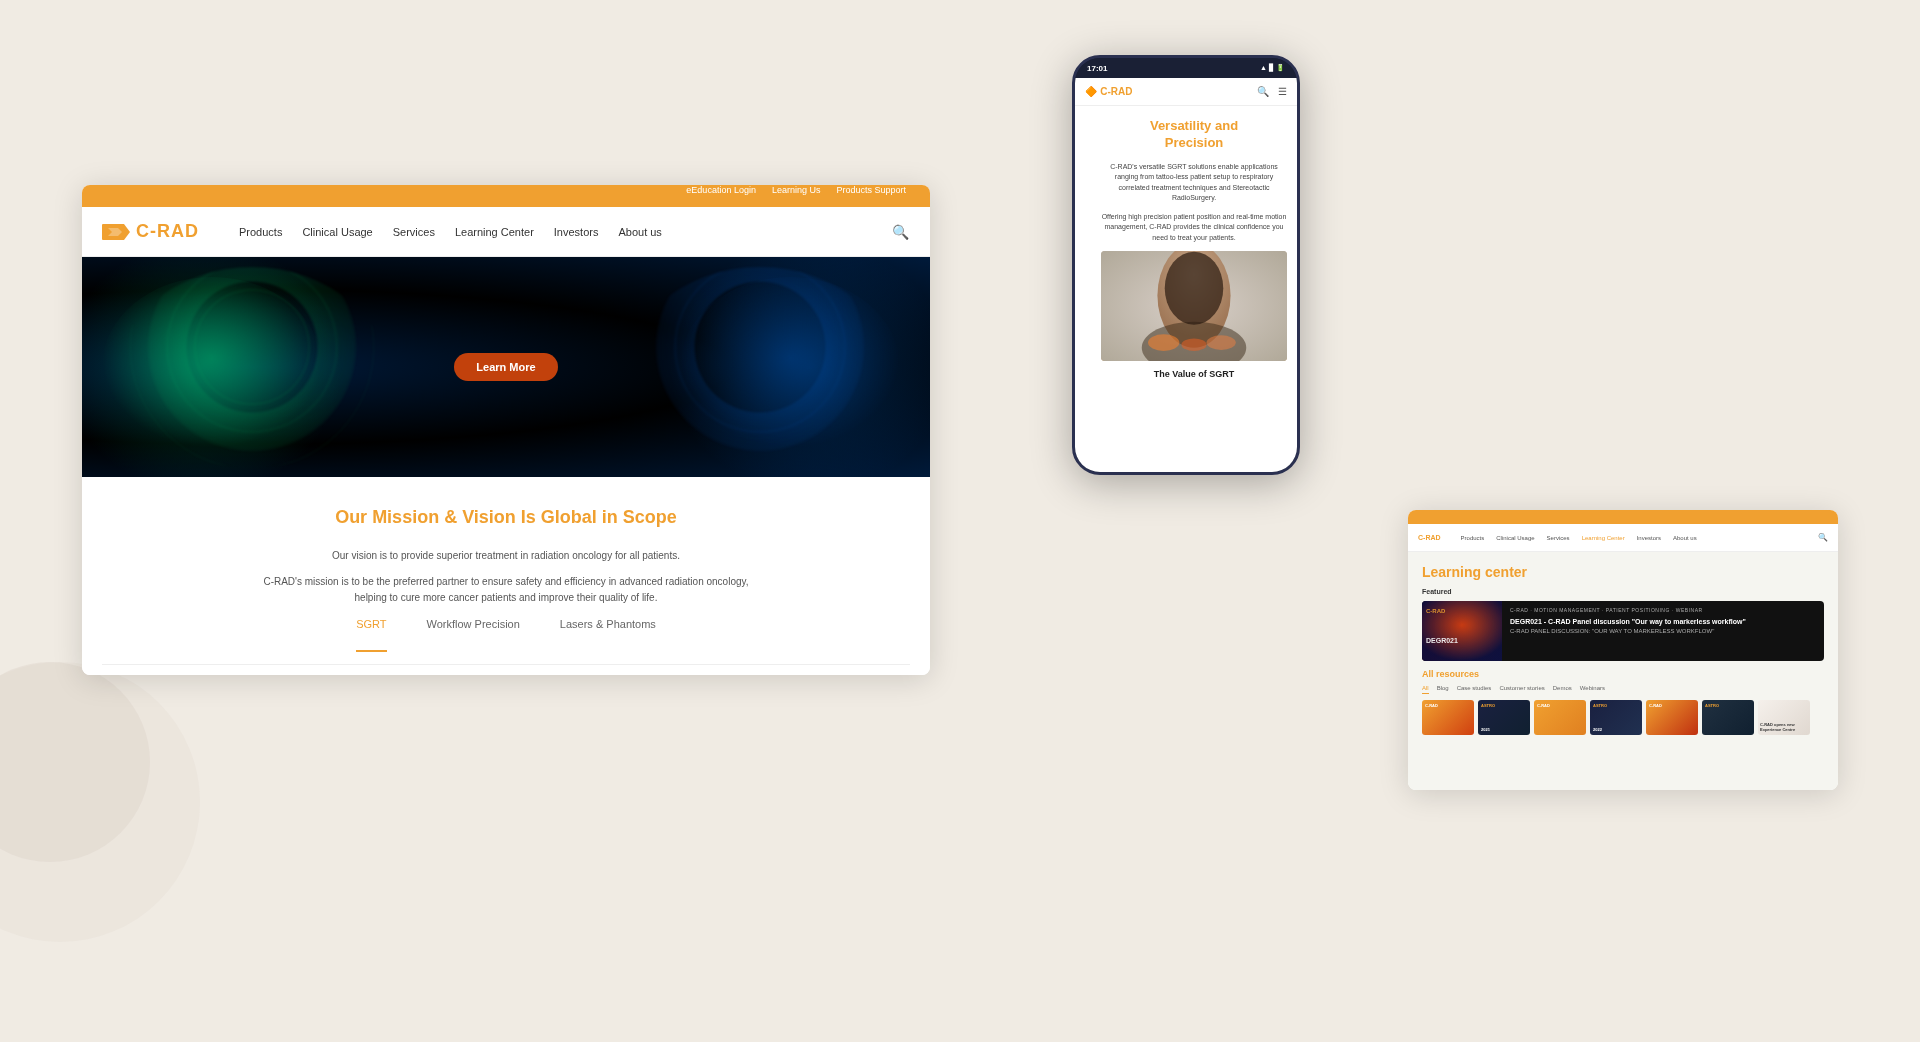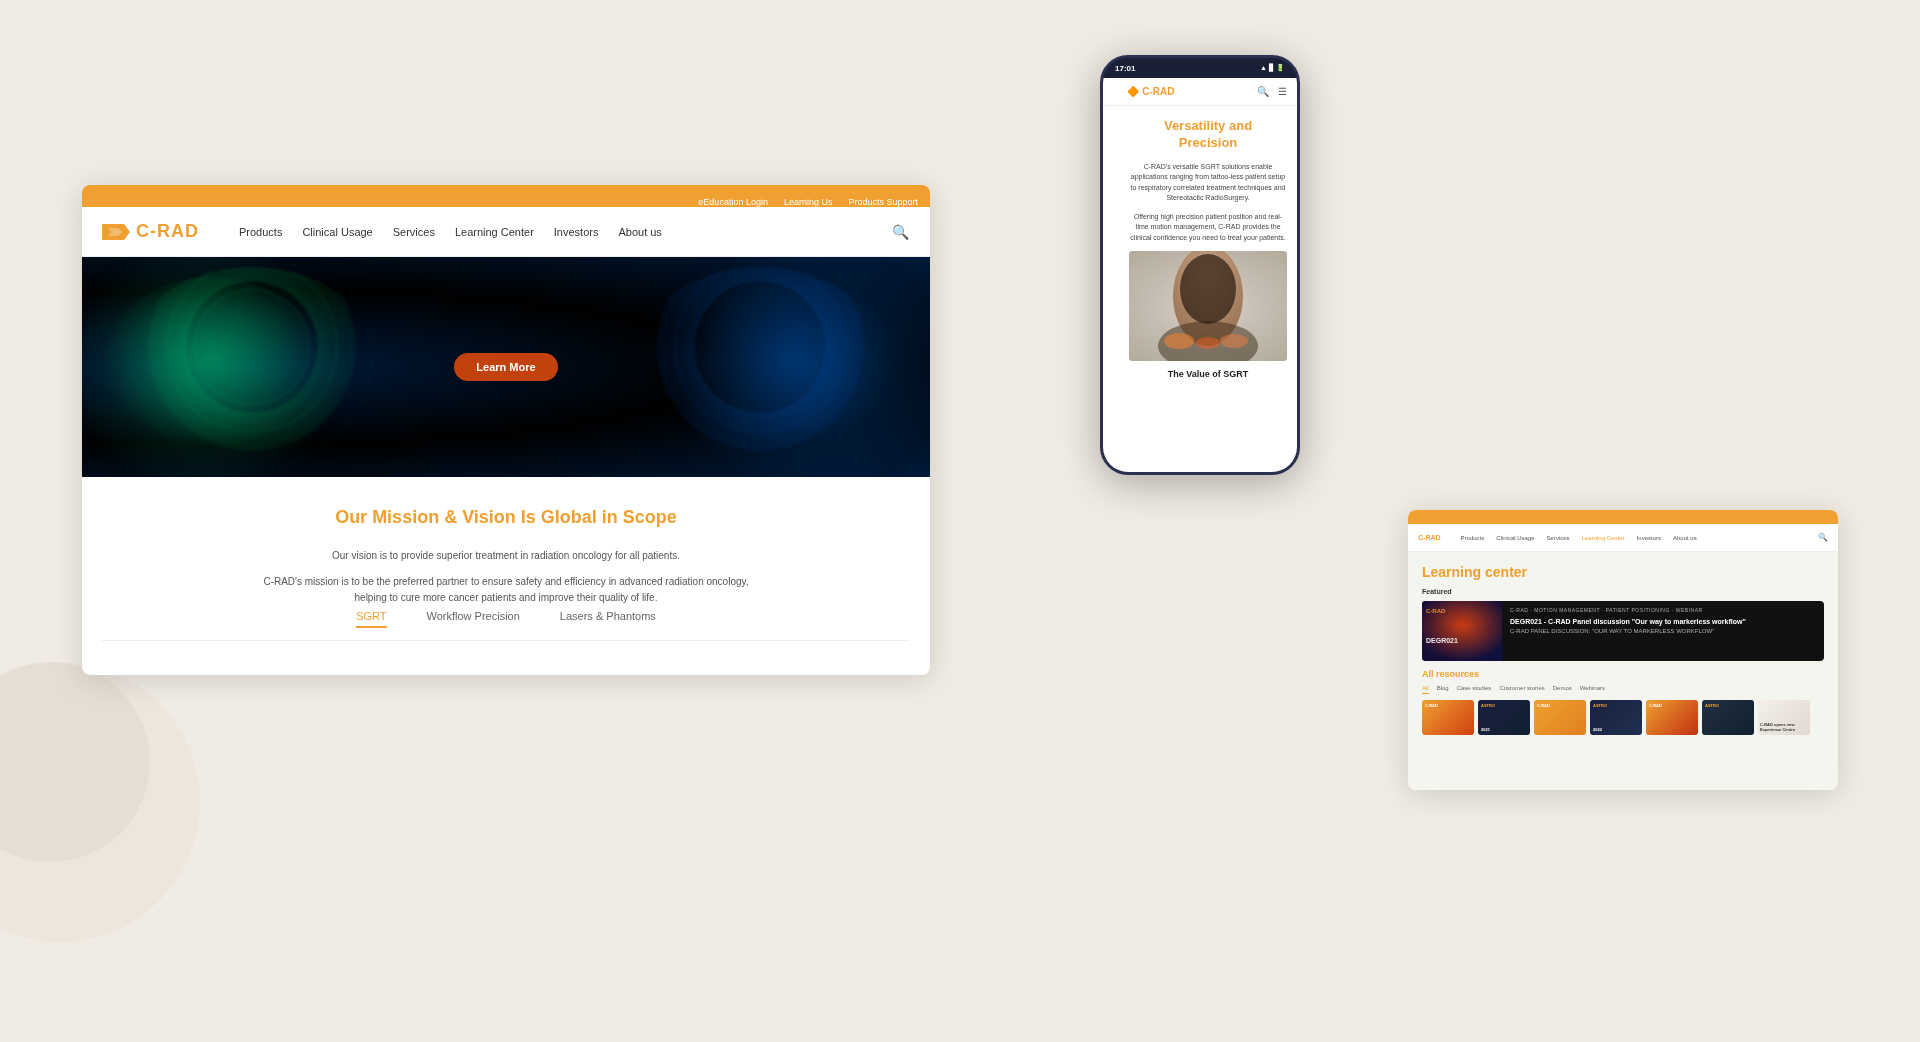--- a/index.html
+++ b/index.html
@@ -23,23 +23,23 @@
       border-radius: 8px;
       box-shadow: 0 4px 30px rgba(0,0,0,0.15);
       overflow: hidden;
     }
 
     
     .top-bar {
       background: #f0a030;
       height: 22px;
       display: flex;
-      align-items: flex-end;
+      align-items: flex-start;
       justify-content: flex-end;
-      padding: 0 12px;
+      padding: 0 24px;
       gap: 16px;
     }
     .top-bar-link {
       color: #fff;
       font-size: 9px;
       text-decoration: none;
     }
 
     
     .nav-bar {
@@ -194,35 +194,36 @@
     .mission-tabs {
       display: flex;
       justify-content: center;
       gap: 40px;
       border-bottom: 1px solid #eee;
       padding-bottom: 12px;
     }
     .mission-tab {
       font-size: 11px;
       color: #666;
-      padding-bottom: 4px;
+      padding-bottom: 20px;
       cursor: pointer;
       border-bottom: 2px solid transparent;
+      margin-top: 8px;
     }
     .mission-tab.active {
       color: #f0a030;
       border-bottom: 2px solid #f0a030;
     }
 
     
     .phone-mockup {
       position: absolute;
       right: 620px;
       top: 55px;
-      width: 200px;
+      width: 228px;
       height: 420px;
       background: #1a2035;
       border-radius: 28px;
       box-shadow: 0 8px 40px rgba(0,0,0,0.3);
       overflow: hidden;
       border: 3px solid #2a3050;
     }
     .phone-notch {
       background: #1a2035;
       height: 20px;
@@ -569,21 +570,21 @@
 </div>
 
 <div class="phone-mockup">
   <div class="phone-notch">
     <span class="phone-time">17:01</span>
     <span class="phone-icons">▲ ▊ 🔋</span>
   </div>
   <div class="phone-screen">
     <div class="phone-header">
       <span class="phone-logo">
-        <span style="color:#f0a030;font-weight:900;font-size:10px;margin-left:14px;">🔶 C-RAD</span>
+        <span style="color:#f0a030;font-weight:900;font-size:10px;">🔶 C-RAD</span>
       </span>
       <div class="phone-nav-icons">
         <span>🔍</span>
         <span>☰</span>
       </div>
     </div>
     <div class="phone-content">
       <div class="phone-main-title">Versatility and<br>Precision</div>
       <div class="phone-body-text">C-RAD's versatile SGRT solutions enable applications ranging from tattoo-less patient setup to respiratory correlated treatment techniques and Stereotactic RadioSurgery.</div>
       <div class="phone-body-text">Offering high precision patient position and real-time motion management, C-RAD provides the clinical confidence you need to treat your patients.</div>

